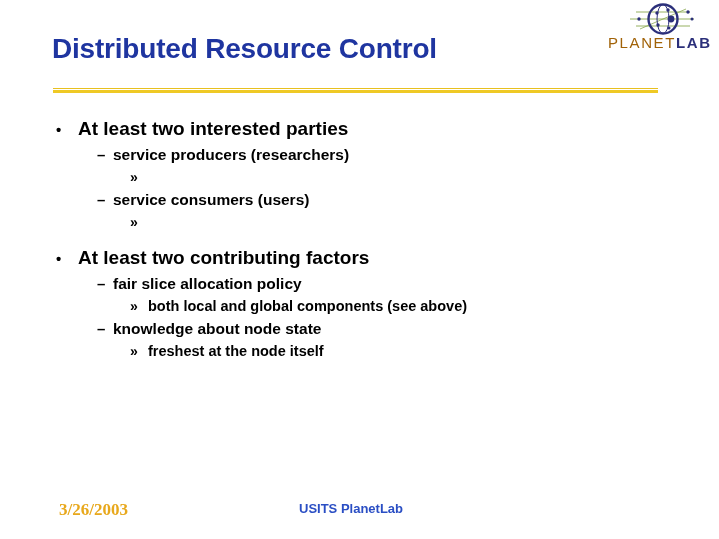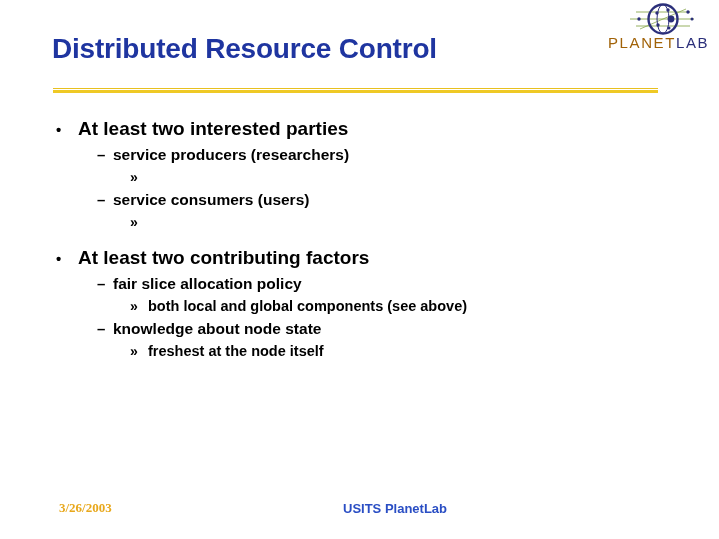--- a/index.html
+++ b/index.html
@@ -39,21 +39,21 @@
     left: 2px;
     top: 33px;
     width: 128px;
     font-family: "Liberation Sans", sans-serif;
     font-size: 15px;
     letter-spacing: 1.6px;
     font-weight: 400;
     white-space: nowrap;
   }
   .logo-text .lt-green { color: #a16207; }
-  .logo-text .lt-navy  { color: #2b2f7a; }
+  .logo-text .lt-navy  { color: #2b2f7a; font-weight: bold; }
 
   
   .title {
     position: absolute;
     left: 52px;
     top: 33px;
     font-size: 28px;
     font-weight: bold;
     color: #1f35a0;
     letter-spacing: -0.2px;
@@ -123,34 +123,33 @@
   .lvl3 .marker { width: 18px; font-size: 14px; }
 
   .gap { height: 10px; }
 
   
   .footer-date {
     position: absolute;
     left: 59px;
     top: 500px;
     font-family: "Liberation Serif", serif;
-    font-size: 13px;
+    font-size: 17px;
     font-weight: bold;
     color: #e8a81c;
     white-space: nowrap;
   }
   .footer-center {
     position: absolute;
     left: 299px;
     top: 501px;
     font-size: 13px;
     font-weight: bold;
     color: #2a4ec4;
     white-space: nowrap;
-    margin-left: 44px;
   }
 </style>
 </head>
 <body>
 
 <div class="slide">
 
   <div class="logo">
     <svg class="logo-mark" viewBox="0 0 66 34">
       <line x1="0" y1="17" x2="64" y2="17" stroke="#8aa84f" stroke-width="0.9"></line>

